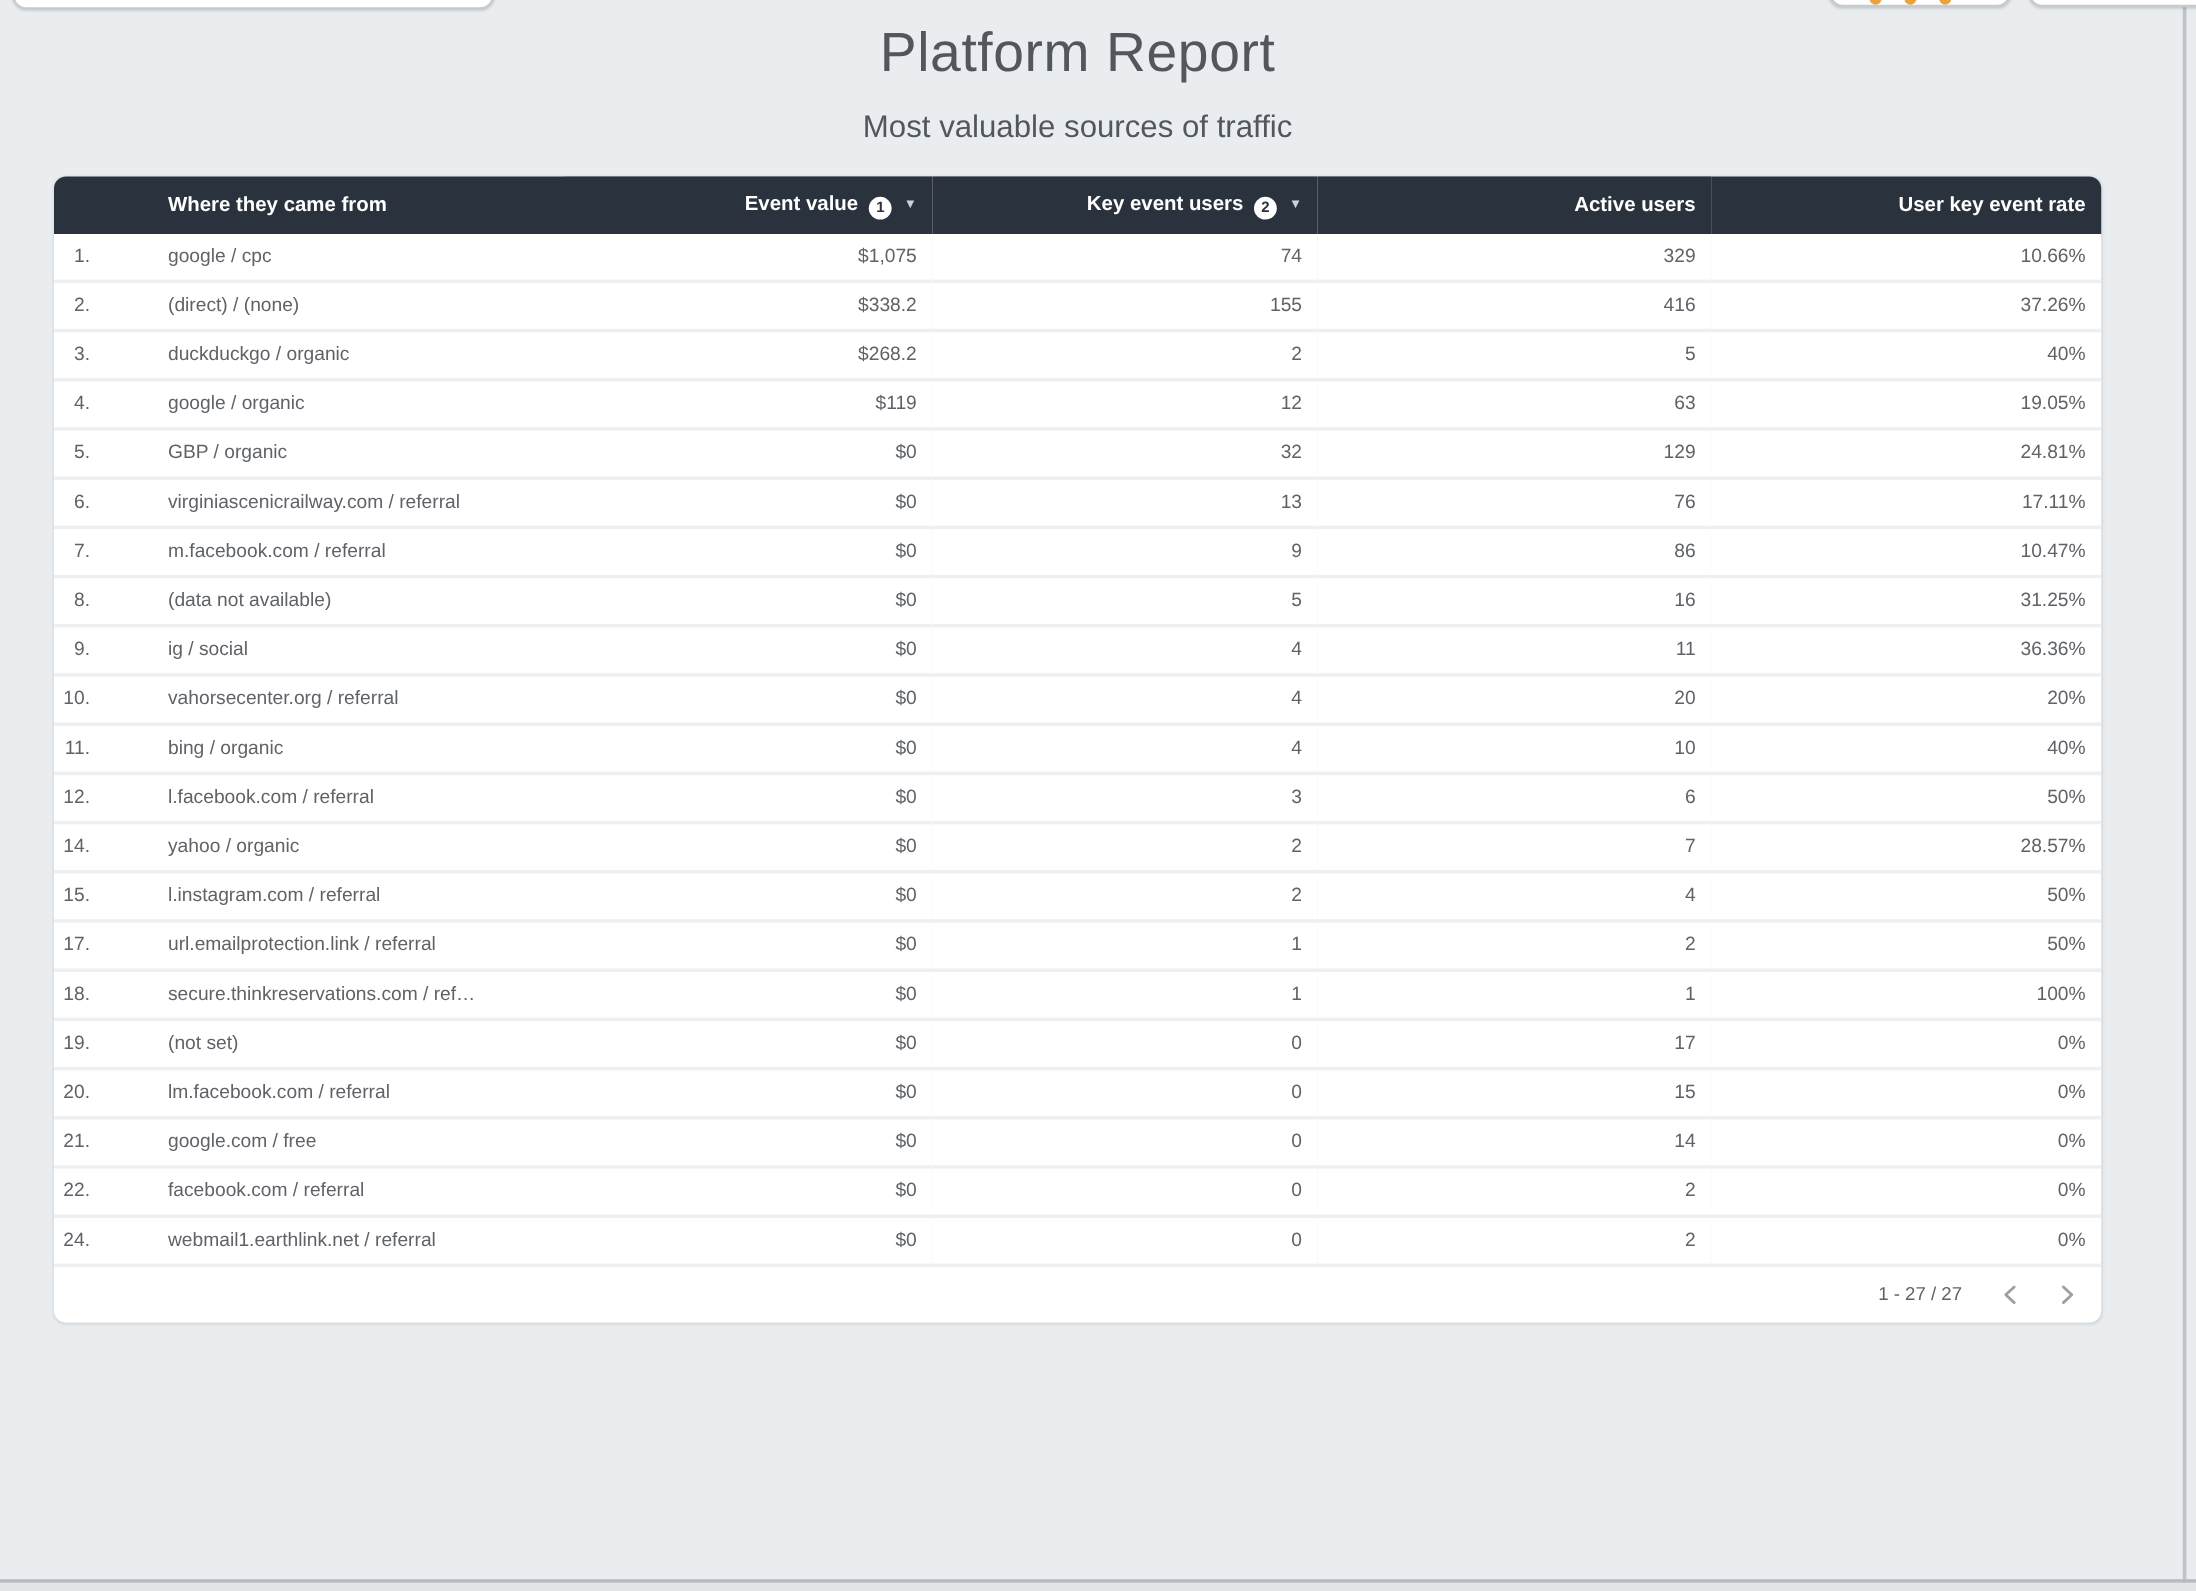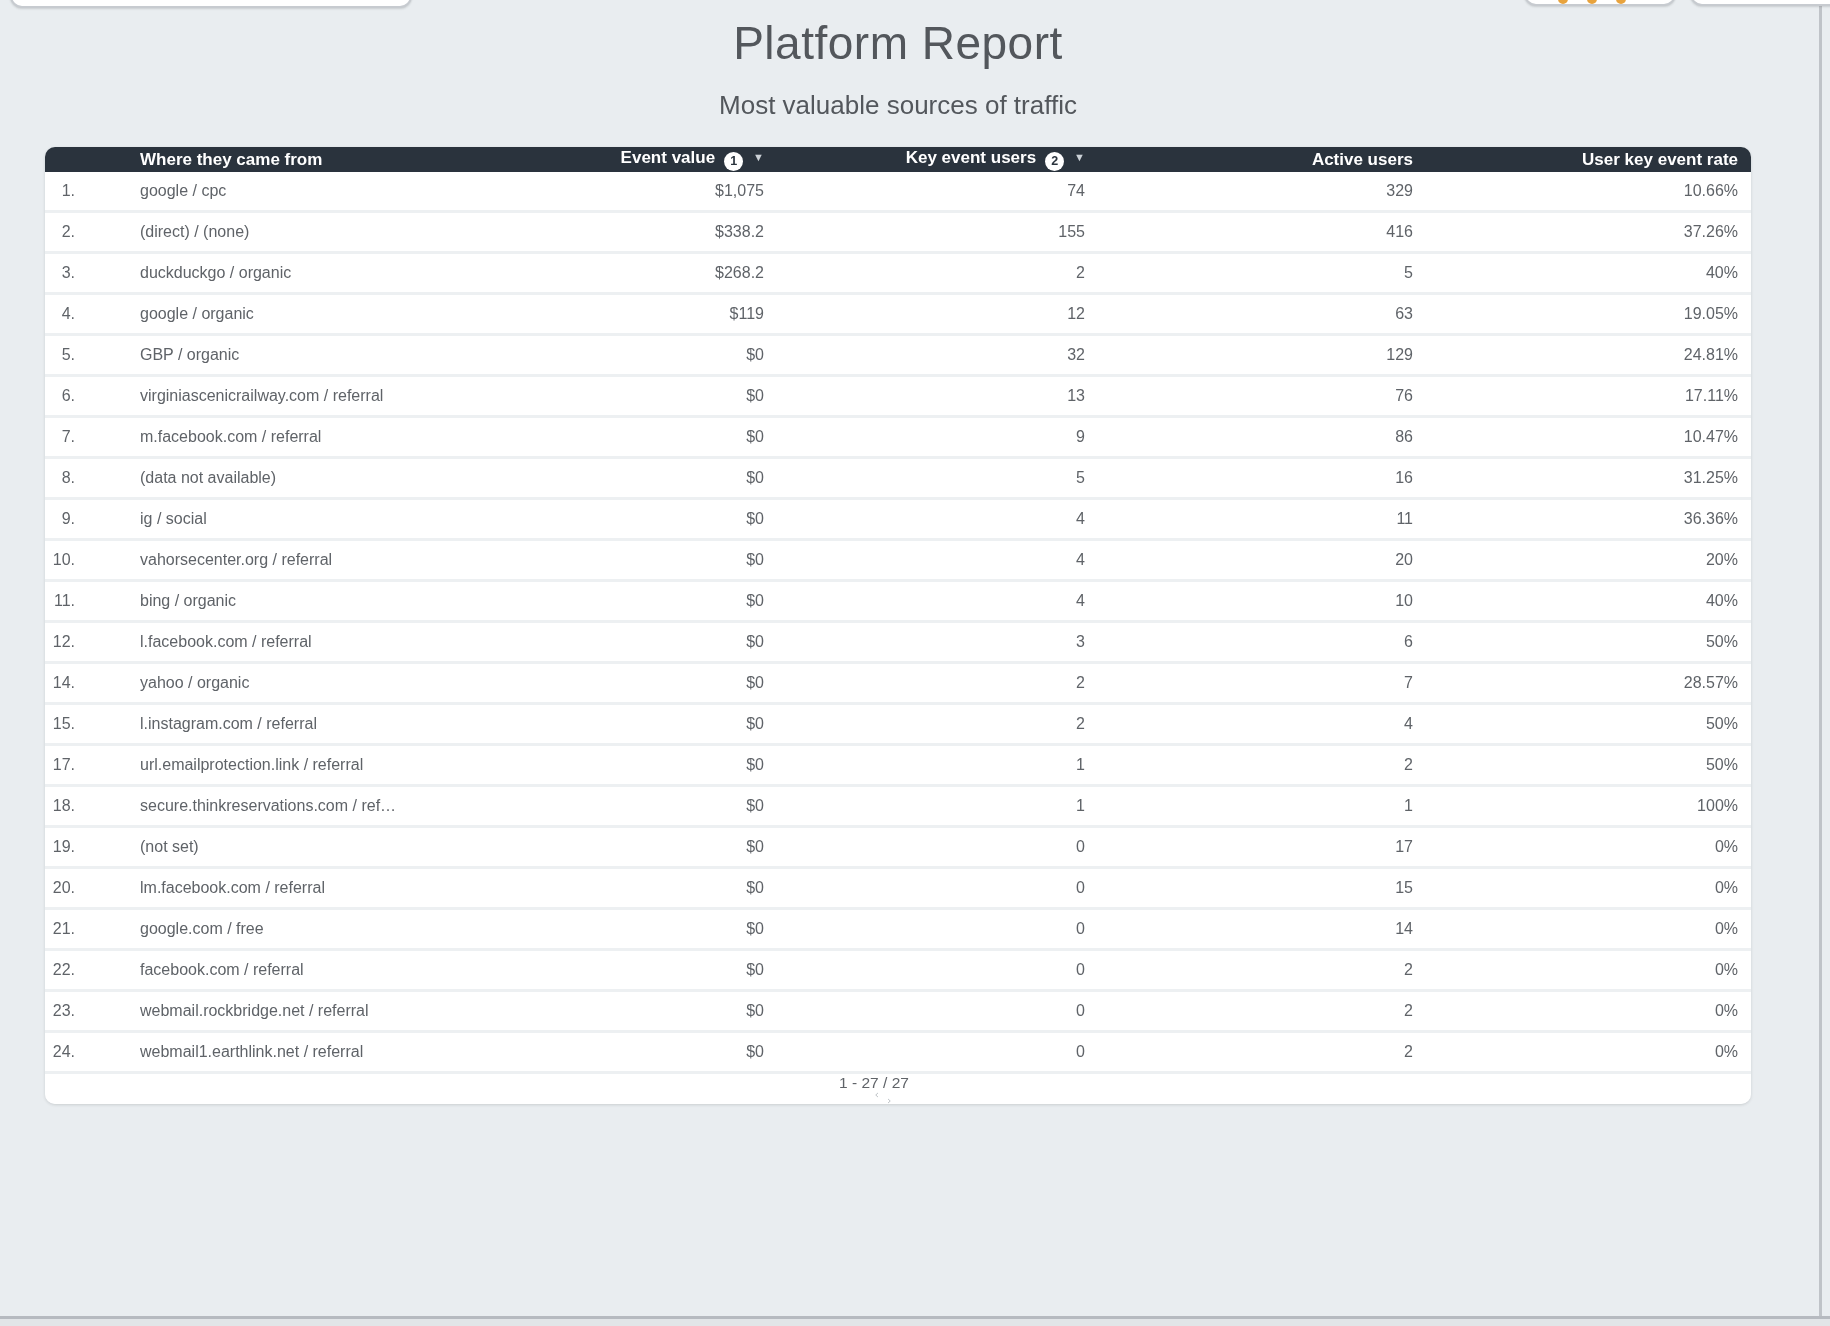--- a/index.html
+++ b/index.html
@@ -62,21 +62,21 @@
     background:transparent;
     z-index:2;
   }
   table{
     width:1706px;table-layout:fixed;
     border-collapse:separate;border-spacing:0;
   }
   thead th{
     background:var(--header-bg);
     color:#fff;font-size:17px;font-weight:700;
-    height:25px;vertical-align:middle;
+    height:48px;vertical-align:middle;
     white-space:nowrap;
   }
   thead th:first-child{border-top-left-radius:10px;}
   thead th:last-child{border-top-right-radius:10px;}
   .th-source{text-align:left;padding-left:95px;}
   .th-num{text-align:right;padding-right:13px;}
   .badge{
     display:inline-block;width:19px;height:19px;border-radius:50%;
     background:#fff;color:var(--header-bg);
     font-size:12.5px;font-weight:700;line-height:19px;text-align:center;
@@ -90,25 +90,24 @@
     background:#fff;height:41px;vertical-align:middle;
     border-bottom:3px solid var(--row-gap);
     font-size:16px;color:var(--cell-text);
     white-space:nowrap;overflow:hidden;
   }
   td.td-rank{text-align:right;padding-right:0;}
   td.td-source{text-align:left;padding-left:65px;text-overflow:ellipsis;}
   td.td-num{text-align:right;padding-right:13px;}
 
   .pagination{
-    background:#fff;height:30px;width:1706px;
+    background:#fff;height:46px;width:1706px;
     border-radius:0 0 10px 10px;
     display:flex;align-items:center;justify-content:flex-end;
     padding-right:18px;
-    flex-direction:column;
   }
   .pagination .range{
     font-size:15.5px;color:var(--cell-text);margin-right:30px;
   }
   .pagination svg{display:block;margin-right:24px;cursor:pointer;}
   .pagination svg:last-child{margin-right:0;}
 </style>
 </head>
 <body>
 
@@ -310,28 +309,20 @@
         </tr>
         <tr>
           <td class="td-rank">22.</td>
           <td class="td-source">facebook.com / referral</td>
           <td class="td-num">$0</td>
           <td class="td-num">0</td>
           <td class="td-num">2</td>
           <td class="td-num">0%</td>
         </tr>
         <tr>
-          <td class="td-rank">23.</td>
-          <td class="td-source">webmail.rockbridge.net / referral</td>
-          <td class="td-num">$0</td>
-          <td class="td-num">0</td>
-          <td class="td-num">2</td>
-          <td class="td-num">0%</td>
-        </tr>
-        <tr>
           <td class="td-rank">24.</td>
           <td class="td-source">webmail1.earthlink.net / referral</td>
           <td class="td-num">$0</td>
           <td class="td-num">0</td>
           <td class="td-num">2</td>
           <td class="td-num">0%</td>
         </tr>
       </tbody>
   </table>
   <div class="pagination">

